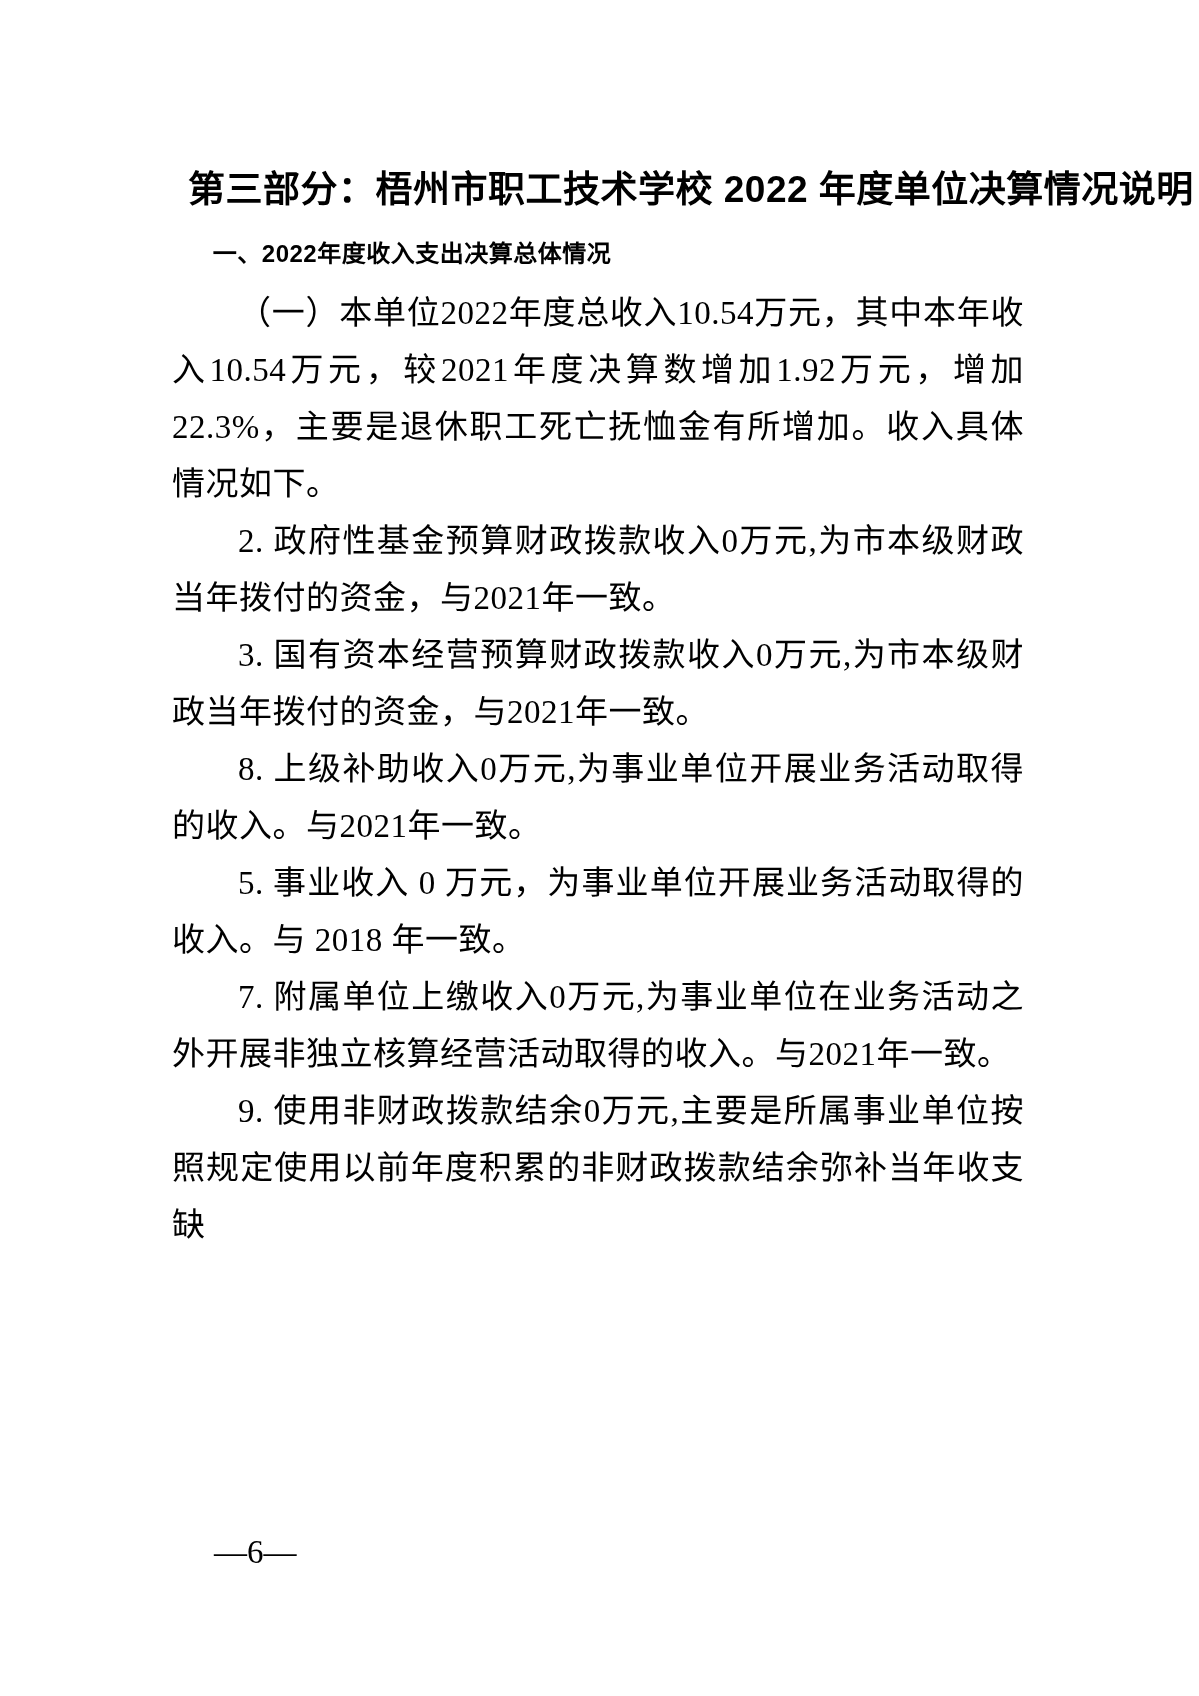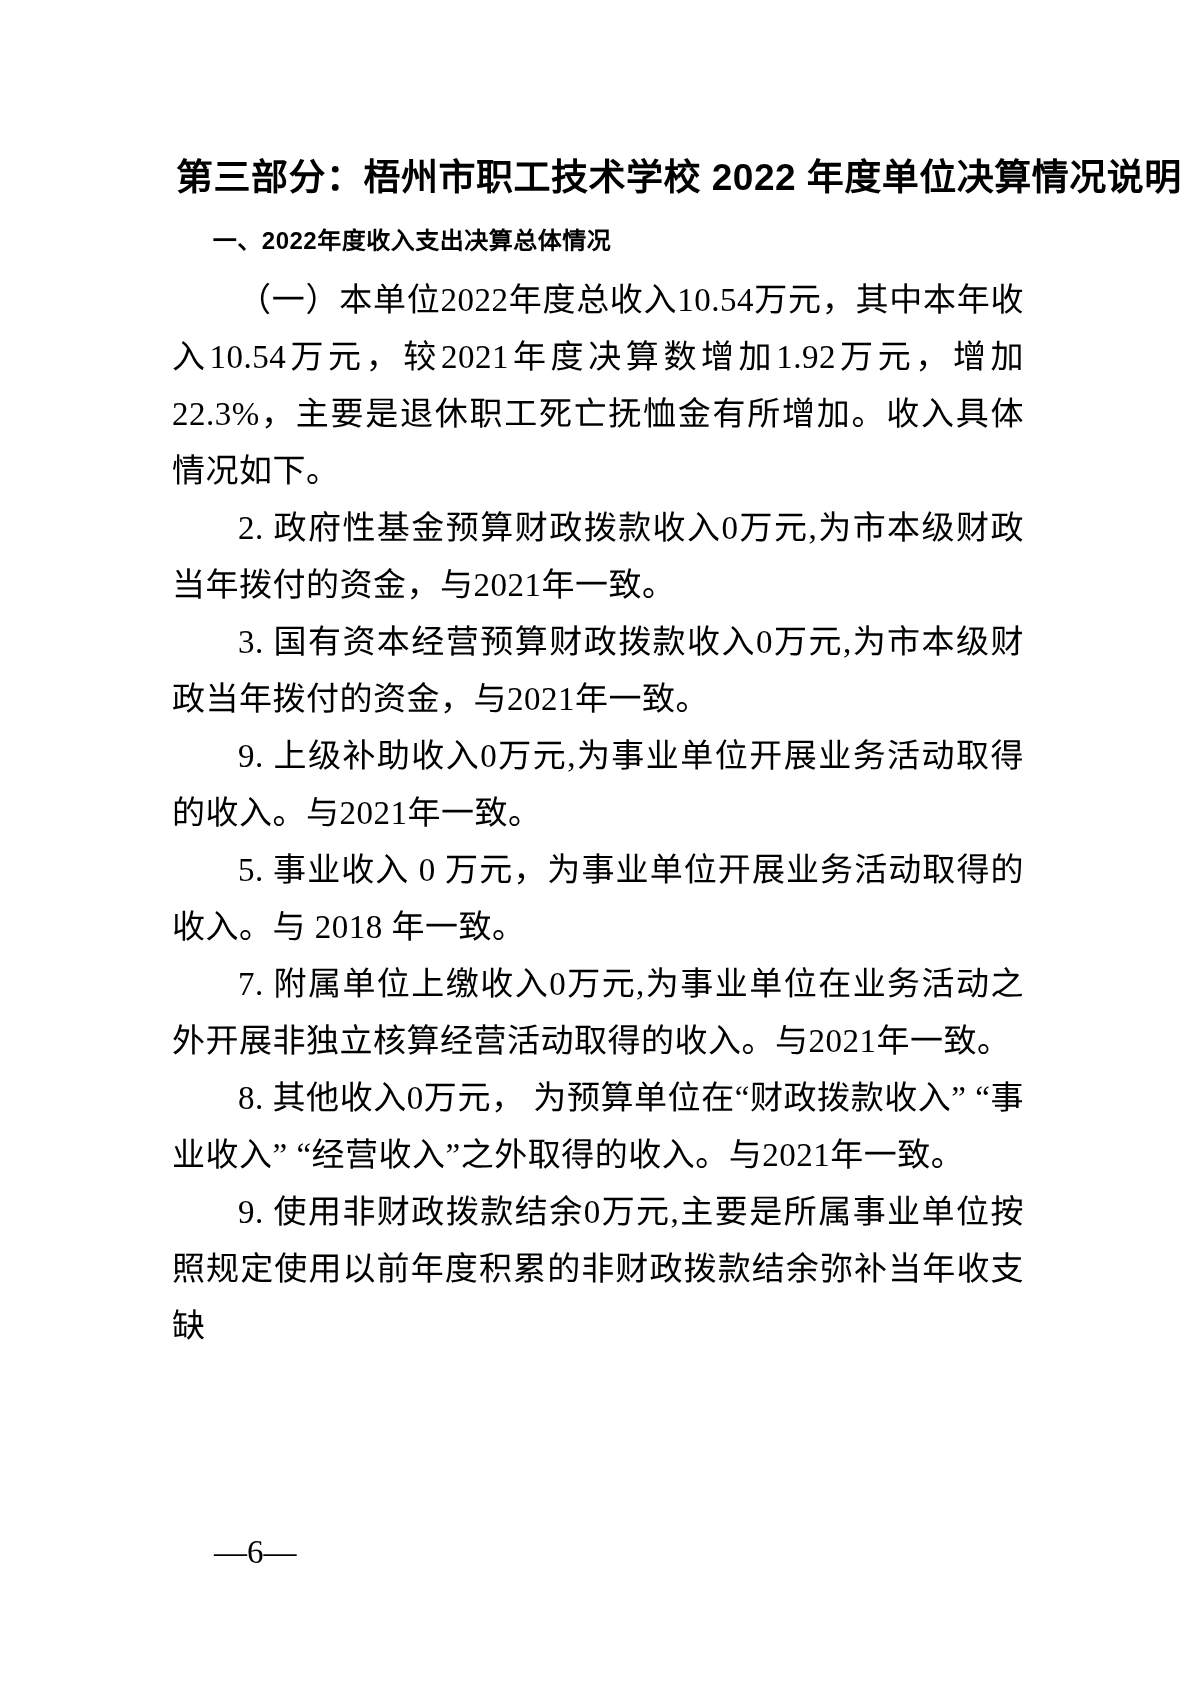--- a/index.html
+++ b/index.html
@@ -15,21 +15,21 @@
     color: #000000;
     overflow: hidden;
   }
   .content {
     position: absolute;
     left: 172px;
     top: 150px;
     width: 852px;
   }
   .doc-title {
-    margin: 4px;
+    margin: 16px;
     font-family: "Liberation Sans", sans-serif;
     font-size: 37px;
     font-weight: 700;
     line-height: 48px;
     text-align: center;
     letter-spacing: 0.5px;
     white-space: nowrap;
   }
   .section-heading {
     margin: 15px 0 0 0;
@@ -67,21 +67,20 @@
 <body>
 
 <div class="page">
   <div class="content">
     <h1 class="doc-title">第三部分：梧州市职工技术学校 2022 年度单位决算情况说明</h1>
     <h2 class="section-heading">一、2022年度收入支出决算总体情况</h2>
     <div class="body-text">
       <p>（一）本单位2022年度总收入10.54万元，其中本年收入10.54万元，较2021年度决算数增加1.92万元，增加22.3%，主要是退休职工死亡抚恤金有所增加。收入具体情况如下。</p>
       <p>2. 政府性基金预算财政拨款收入0万元,为市本级财政当年拨付的资金，与2021年一致。</p>
       <p>3. 国有资本经营预算财政拨款收入0万元,为市本级财政当年拨付的资金，与2021年一致。</p>
-      <p>9. 上级补助收入0万元,为事业单位开展业务活动取得的收入。与2021年一致。</p>
+      <p>8. 上级补助收入0万元,为事业单位开展业务活动取得的收入。与2021年一致。</p>
       <p>5. 事业收入 0 万元，为事业单位开展业务活动取得的收入。与 2018 年一致。</p>
       <p>7. 附属单位上缴收入0万元,为事业单位在业务活动之外开展非独立核算经营活动取得的收入。与2021年一致。</p>
-      <p>8. 其他收入0万元， 为预算单位在“财政拨款收入” “事业收入” “经营收入”之外取得的收入。与2021年一致。</p>
       <p>9. 使用非财政拨款结余0万元,主要是所属事业单位按照规定使用以前年度积累的非财政拨款结余弥补当年收支缺</p>
     </div>
   </div>
   <div class="page-number">—6—</div>
 </div>
 
 </body></html>

